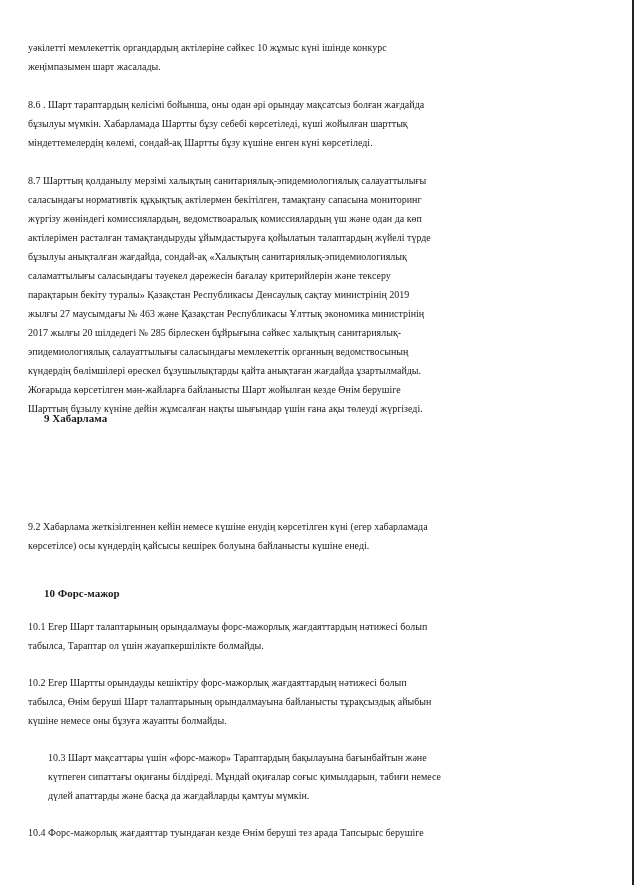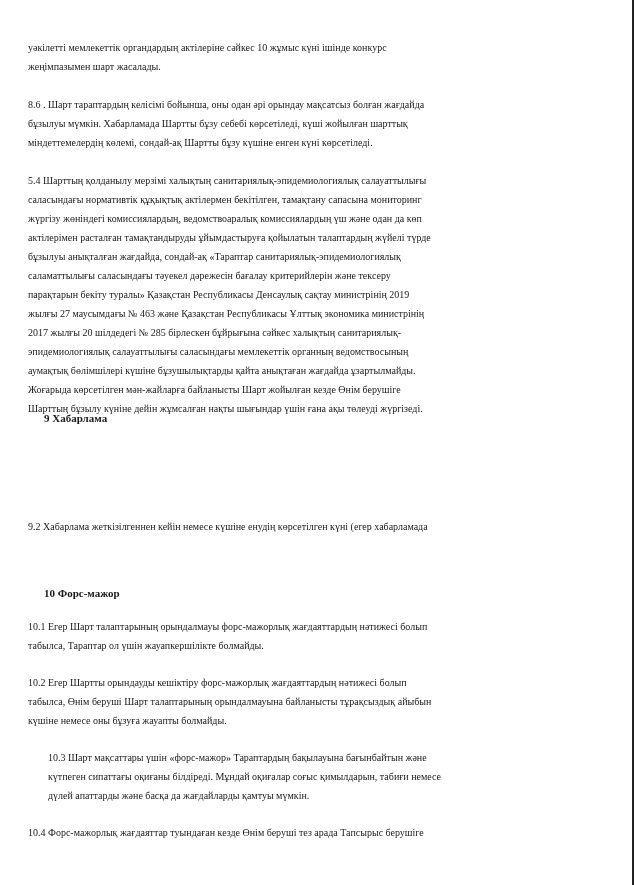--- a/index.html
+++ b/index.html
@@ -55,40 +55,41 @@
     <span class="line">жеңімпазымен шарт жасалады.</span>
   </div>
 
   <div class="block" style="top:95px;">
     <span class="line">8.6 . Шарт тараптардың келісімі бойынша, оны одан әрі орындау мақсатсыз болған жағдайда</span>
     <span class="line">бұзылуы мүмкін. Хабарламада Шартты бұзу себебі көрсетіледі, күші жойылған шарттық</span>
     <span class="line">міндеттемелердің көлемі, сондай-ақ Шартты бұзу күшіне енген күні көрсетіледі.</span>
   </div>
 
   <div class="block" style="top:171px;">
-    <span class="line">5.4 Шарттың қолданылу мерзімі халықтың санитариялық-эпидемиологиялық салауаттылығы</span>
+    <span class="line">8.7 Шарттың қолданылу мерзімі халықтың санитариялық-эпидемиологиялық салауаттылығы</span>
     <span class="line">саласындағы нормативтік құқықтық актілермен бекітілген, тамақтану сапасына мониторинг</span>
     <span class="line">жүргізу жөніндегі комиссиялардың, ведомствоаралық комиссиялардың үш және одан да көп</span>
     <span class="line">актілерімен расталған тамақтандыруды ұйымдастыруға қойылатын талаптардың жүйелі түрде</span>
-    <span class="line">бұзылуы анықталған жағдайда, сондай-ақ «Тараптар санитариялық-эпидемиологиялық</span>
+    <span class="line">бұзылуы анықталған жағдайда, сондай-ақ «Халықтың санитариялық-эпидемиологиялық</span>
     <span class="line">саламаттылығы саласындағы тәуекел дәрежесін бағалау критерийлерін және тексеру</span>
     <span class="line">парақтарын бекіту туралы» Қазақстан Республикасы Денсаулық сақтау министрінің 2019</span>
     <span class="line">жылғы 27 маусымдағы № 463 және Қазақстан Республикасы Ұлттық экономика министрінің</span>
     <span class="line">2017 жылғы 20 шілдедегі № 285 бірлескен бұйрығына сәйкес халықтың санитариялық-</span>
     <span class="line">эпидемиологиялық салауаттылығы саласындағы мемлекеттік органның ведомствосының</span>
-    <span class="line">аумақтық бөлімшілері күшіне бұзушылықтарды қайта анықтаған жағдайда ұзартылмайды.</span>
+    <span class="line">күндердің бөлімшілері өрескел бұзушылықтарды қайта анықтаған жағдайда ұзартылмайды.</span>
     <span class="line">Жоғарыда көрсетілген мән-жайларға байланысты Шарт жойылған кезде Өнім берушіге</span>
     <span class="line">Шарттың бұзылу күніне дейін жұмсалған нақты шығындар үшін ғана ақы төлеуді жүргізеді.</span>
   </div>
 
   <div class="heading" style="top:409px;">9 Хабарлама</div>
 
 
   <div class="block" style="top:517px;">
     <span class="line">9.2 Хабарлама жеткізілгеннен кейін немесе күшіне енудің көрсетілген күні (егер хабарламада</span>
+    <span class="line">көрсетілсе) осы күндердің қайсысы кешірек болуына байланысты күшіне енеді.</span>
   </div>
 
   <div class="heading" style="top:584px;">10 Форс-мажор</div>
 
   <div class="block" style="top:617px;">
     <span class="line">10.1 Егер Шарт талаптарының орындалмауы форс-мажорлық жағдаяттардың нәтижесі болып</span>
     <span class="line">табылса, Тараптар ол үшін жауапкершілікте болмайды.</span>
   </div>
 
   <div class="block" style="top:673px;">

